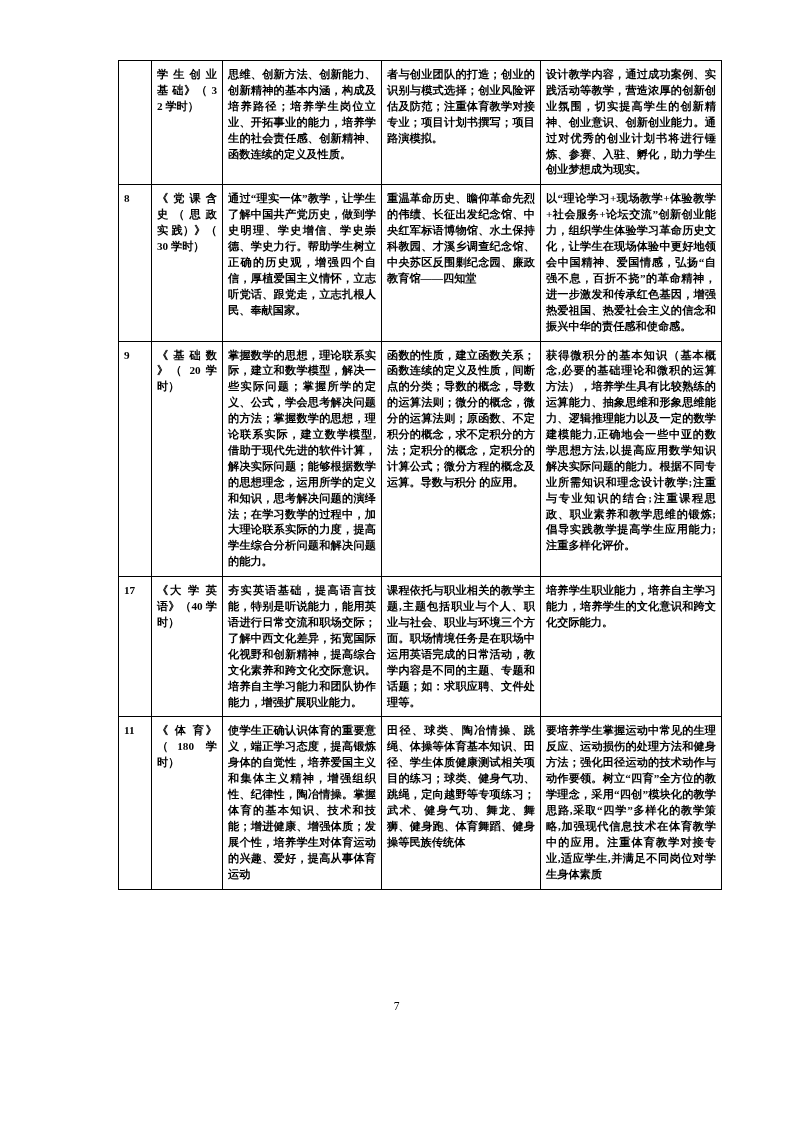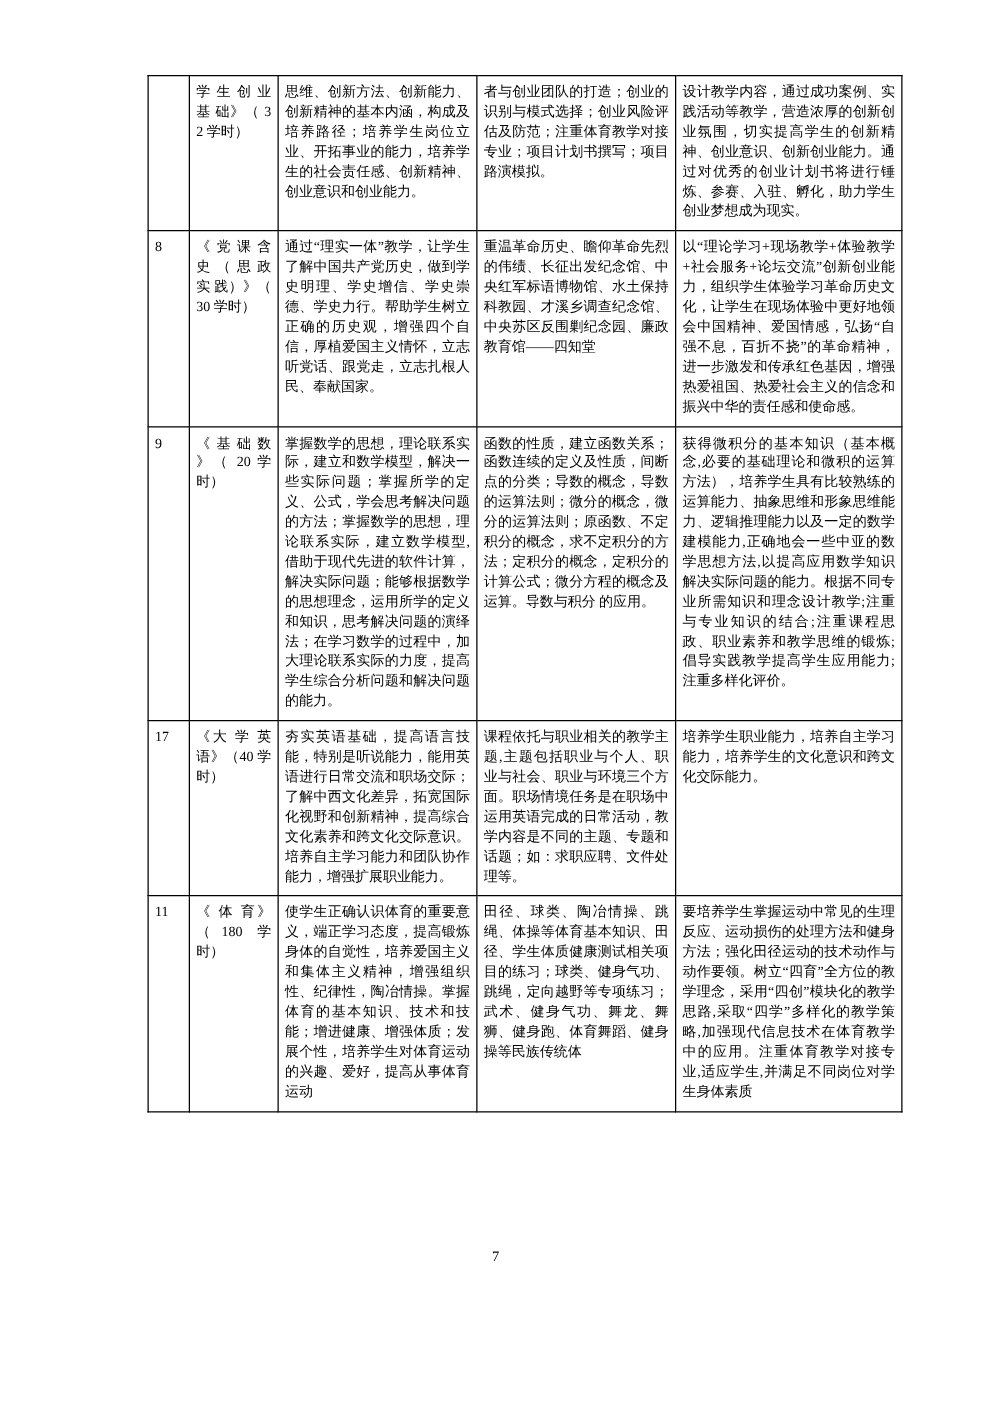--- a/index.html
+++ b/index.html
@@ -18,20 +18,21 @@
     position: relative;
     width: 793px;
     height: 1122px;
     box-sizing: border-box;
     padding: 60px 62px 0 118px;
   }
   table.course-table {
     border-collapse: collapse;
     width: 524px;
     table-layout: fixed;
+    font-weight: bold;
   }
   table.course-table td {
     border: 1px solid #000000;
     vertical-align: top;
     padding: 6px 5px 6px 5px;
     font-size: 11.2px;
     line-height: 1.42;
     text-align: justify;
     text-justify: inter-ideograph;
     word-break: break-all;
@@ -68,21 +69,21 @@
 <body>
 
 <div class="page">
 
   <table class="course-table">
     <tbody>
 
       <tr>
         <td class="num"></td>
         <td class="name">学 生 创 业 基 础》（ 32 学时）</td>
-        <td class="col-a">思维、创新方法、创新能力、创新精神的基本内涵，构成及培养路径；培养学生岗位立业、开拓事业的能力，培养学生的社会责任感、创新精神、创业意识和创业能力。</td>
+        <td class="col-a">思维、创新方法、创新能力、创新精神的基本内涵，构成及培养路径；培养学生岗位立业、开拓事业的能力，培养学生的社会责任感、创新精神、函数连续的定义及性质。</td>
         <td class="col-b">者与创业团队的打造；创业的识别与模式选择；创业风险评估及防范；注重体育教学对接专业；项目计划书撰写；项目路演模拟。</td>
         <td class="col-c">设计教学内容，通过成功案例、实践活动等教学，营造浓厚的创新创业氛围，切实提高学生的创新精神、创业意识、创新创业能力。通过对优秀的创业计划书将进行锤炼、参赛、入驻、孵化，助力学生创业梦想成为现实。</td>
       </tr>
 
       <tr>
         <td class="num">8</td>
         <td class="name">《 党 课 含 史 （ 思 政 实 践）》（ 30 学时）</td>
         <td class="col-a">通过“理实一体”教学，让学生了解中国共产党历史，做到学史明理、学史增信、学史崇德、学史力行。帮助学生树立正确的历史观，增强四个自信，厚植爱国主义情怀，立志听党话、跟党走，立志扎根人民、奉献国家。</td>
         <td class="col-b">重温革命历史、瞻仰革命先烈的伟绩、长征出发纪念馆、中央红军标语博物馆、水土保持科教园、才溪乡调查纪念馆、中央苏区反围剿纪念园、廉政教育馆——四知堂</td>
         <td class="col-c">以“理论学习+现场教学+体验教学+社会服务+论坛交流”创新创业能力，组织学生体验学习革命历史文化，让学生在现场体验中更好地领会中国精神、爱国情感，弘扬“自强不息，百折不挠”的革命精神，进一步激发和传承红色基因，增强热爱祖国、热爱社会主义的信念和振兴中华的责任感和使命感。</td>

